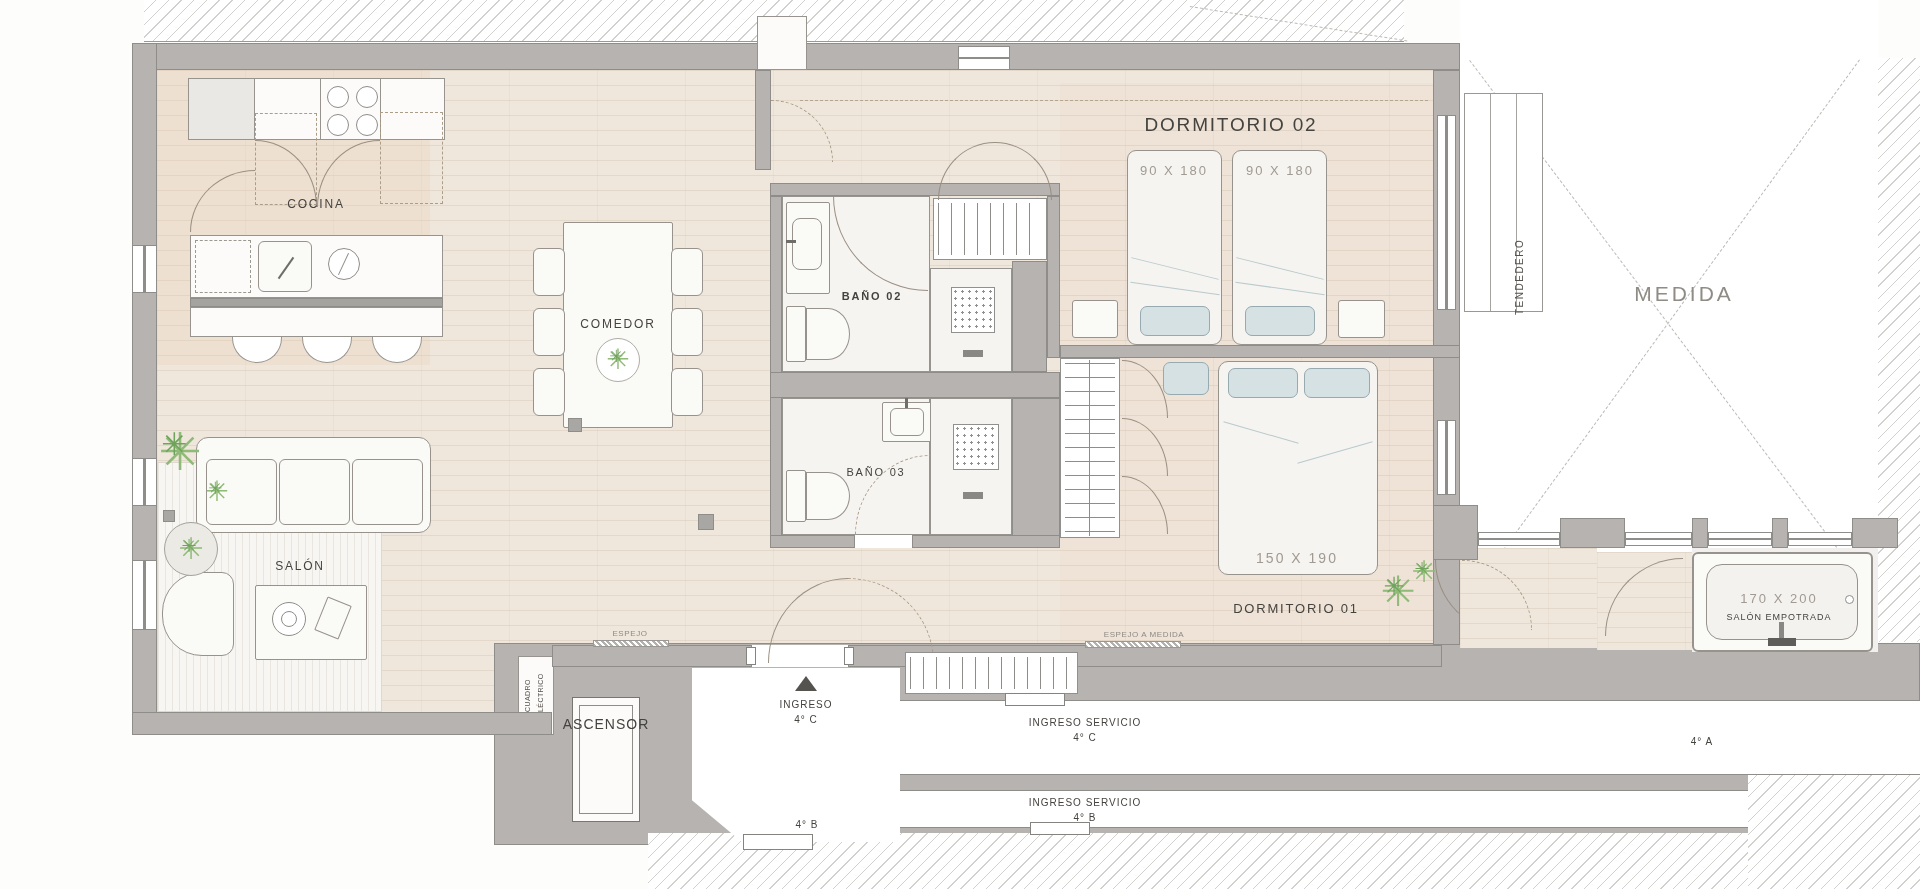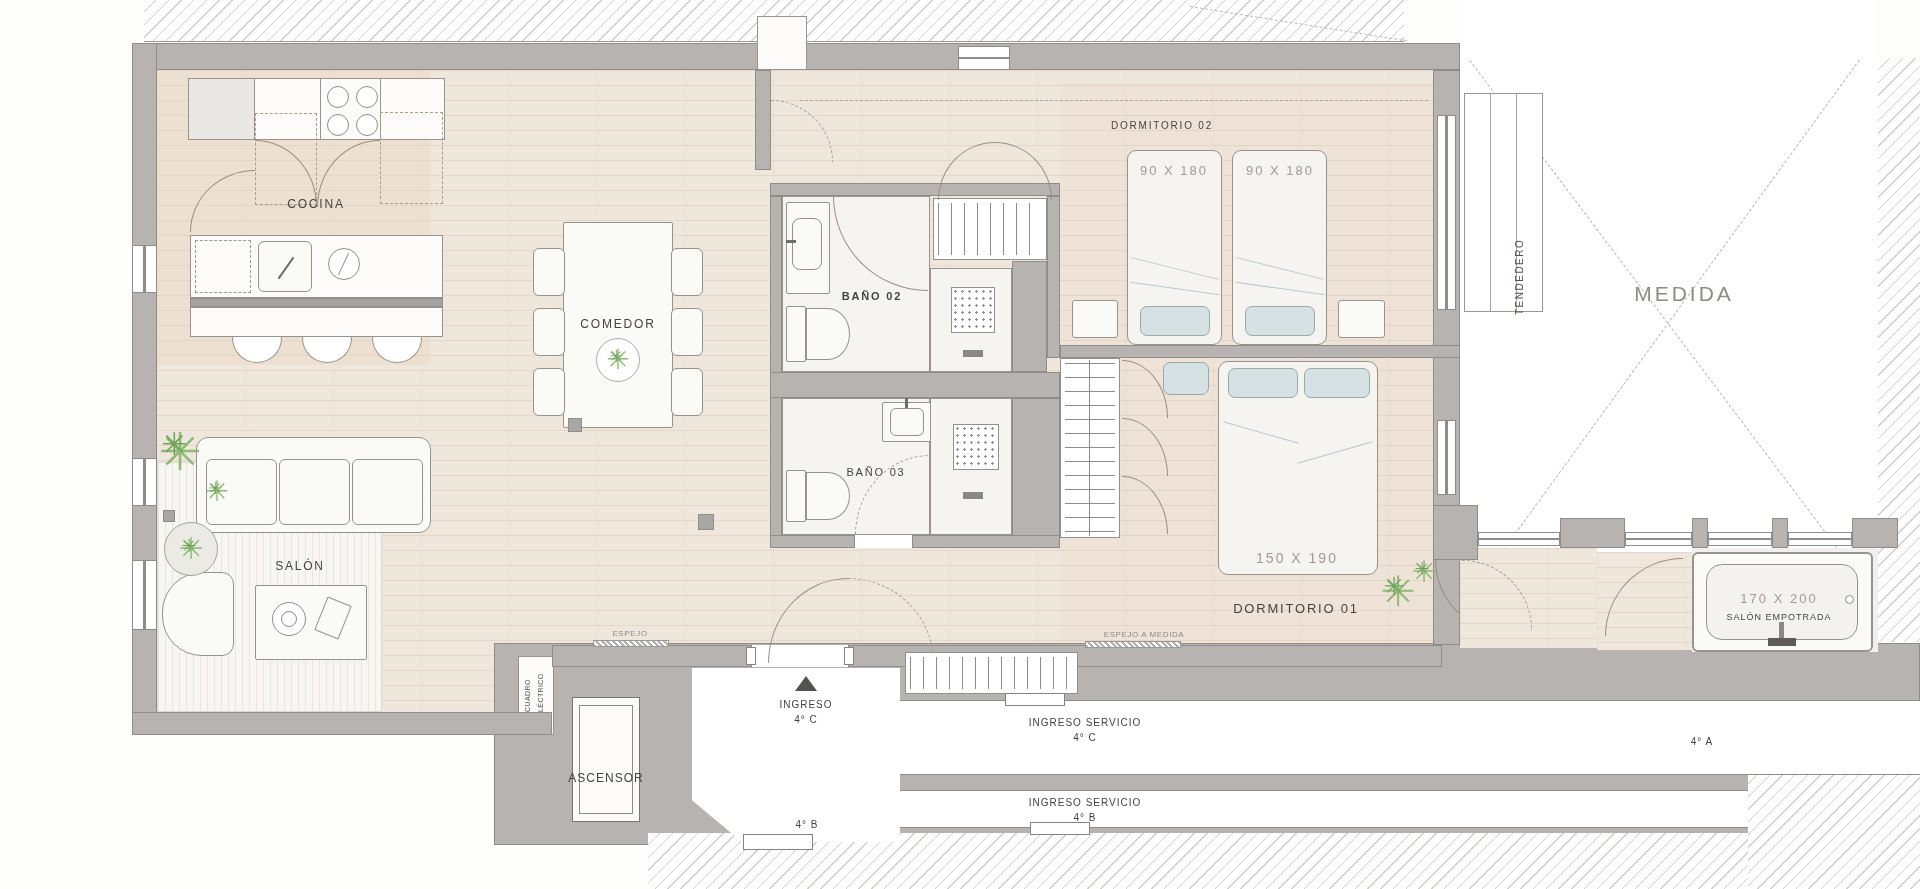--- a/index.html
+++ b/index.html
@@ -67,21 +67,21 @@
   <div class="hatch" style="left:648px;top:833px;width:1100px;height:56px;"></div>
   <div class="hatch" style="left:1748px;top:772px;width:172px;height:117px;"></div>
 
   <div class="cut" style="left:1460px;top:0;width:418px;height:645px;"></div>
   <div class="cut" style="left:757px;top:700px;width:1163px;height:75px;border-top:1px solid #8f8d8a;border-bottom:1px solid #8f8d8a;"></div>
   <div class="cut" style="left:757px;top:790px;width:991px;height:38px;border-top:1px solid #8f8d8a;border-bottom:1px solid #8f8d8a;"></div>
   <div class="cut" style="left:692px;top:668px;width:208px;height:174px;clip-path:polygon(0 0,100% 0,100% 100%,24% 100%,0 76%);"></div>
 
   <div class="wh" style="left:572px;top:697px;width:68px;height:125px;border-color:#77756f;"></div>
   <div class="abs" style="left:579px;top:705px;width:54px;height:109px;border:1px solid #8f8d8a;"></div>
-  <div class="lb" style="left:606px;top:778px;font-size:12px;letter-spacing:1px;text-align:right;">ASCENSOR</div>
+  <div class="lb" style="left:606px;top:724px;font-size:14px;letter-spacing:1px;text-align:right;">ASCENSOR</div>
 
   <div class="wh" style="left:518px;top:656px;width:36px;height:79px;"></div>
   <div class="vert" style="position:absolute;left:521px;top:659px;width:30px;height:73px;font-size:7px;letter-spacing:.4px;color:#55534f;line-height:1.9;text-align:center;">CUADRO ELÉCTRICO</div>
 
   <div class="w" style="left:144px;top:43px;width:1316px;height:27px;"></div>
   <div class="w" style="left:132px;top:43px;width:25px;height:692px;"></div>
   <div class="glz glzv" style="left:132px;top:245px;width:25px;height:48px;"></div>
   <div class="glz glzv" style="left:132px;top:458px;width:25px;height:48px;"></div>
   <div class="glz glzv" style="left:132px;top:560px;width:25px;height:70px;"></div>
   <div class="w" style="left:132px;top:712px;width:420px;height:23px;"></div>
@@ -204,21 +204,21 @@
 
   <div class="hrail" style="left:1060px;top:358px;width:60px;height:180px;">
       <i></i>
     </div>
   <div class="abs" style="left:1089px;top:360px;width:1px;height:176px;background:#8f8d8a;"></div>
   <div class="arc" style="left:1122px;top:360px;width:46px;height:58px;border-top-width:1px;border-right-width:1px;border-top-right-radius:100%;"></div>
   <div class="arc" style="left:1122px;top:418px;width:46px;height:58px;border-top-width:1px;border-right-width:1px;border-top-right-radius:100%;"></div>
   <div class="arc" style="left:1122px;top:476px;width:46px;height:58px;border-top-width:1px;border-right-width:1px;border-top-right-radius:100%;"></div>
 
   <div class="dash" style="left:800px;top:100px;width:628px;"></div>
-  <div class="lb" style="left:1162px;top:125px;font-size:10px;">DORMITORIO 02</div>
+  <div class="lb" style="left:1231px;top:125px;font-size:19px;">DORMITORIO 02</div>
   <div class="fu" style="left:1127px;top:150px;width:95px;height:195px;border-radius:9px;background:#f5f4f1;"></div>
   <div class="fu" style="left:1232px;top:150px;width:95px;height:195px;border-radius:9px;background:#f5f4f1;"></div>
   <div class="dm" style="left:1174px;top:170px;">90 X 180</div>
   <div class="dm" style="left:1280px;top:170px;">90 X 180</div>
   <div class="abs" style="left:1130px;top:268px;width:90px;height:1px;background:#b9c9cc;transform:rotate(14deg);"></div>
   <div class="abs" style="left:1130px;top:288px;width:90px;height:1px;background:#b9c9cc;transform:rotate(8deg);"></div>
   <div class="abs" style="left:1235px;top:268px;width:90px;height:1px;background:#b9c9cc;transform:rotate(14deg);"></div>
   <div class="abs" style="left:1235px;top:288px;width:90px;height:1px;background:#b9c9cc;transform:rotate(8deg);"></div>
   <div class="blue" style="left:1140px;top:306px;width:70px;height:30px;"></div>
   <div class="blue" style="left:1245px;top:306px;width:70px;height:30px;"></div>

